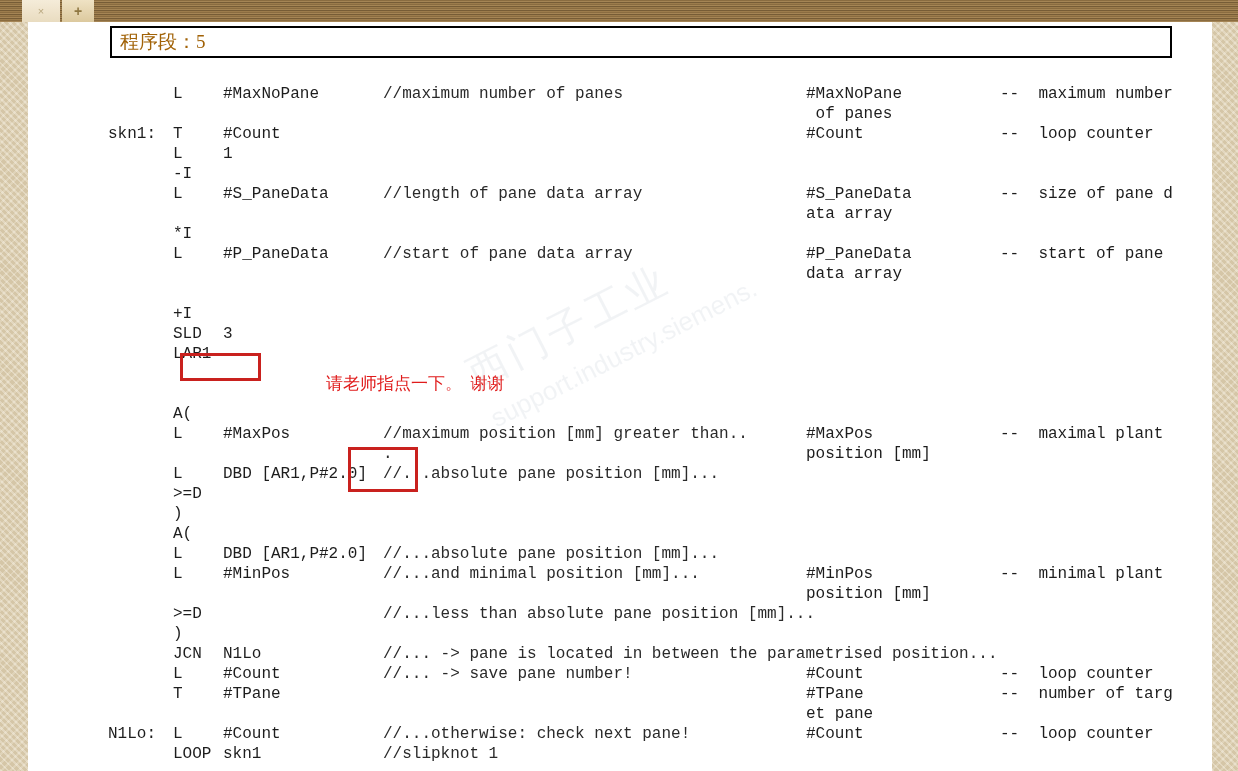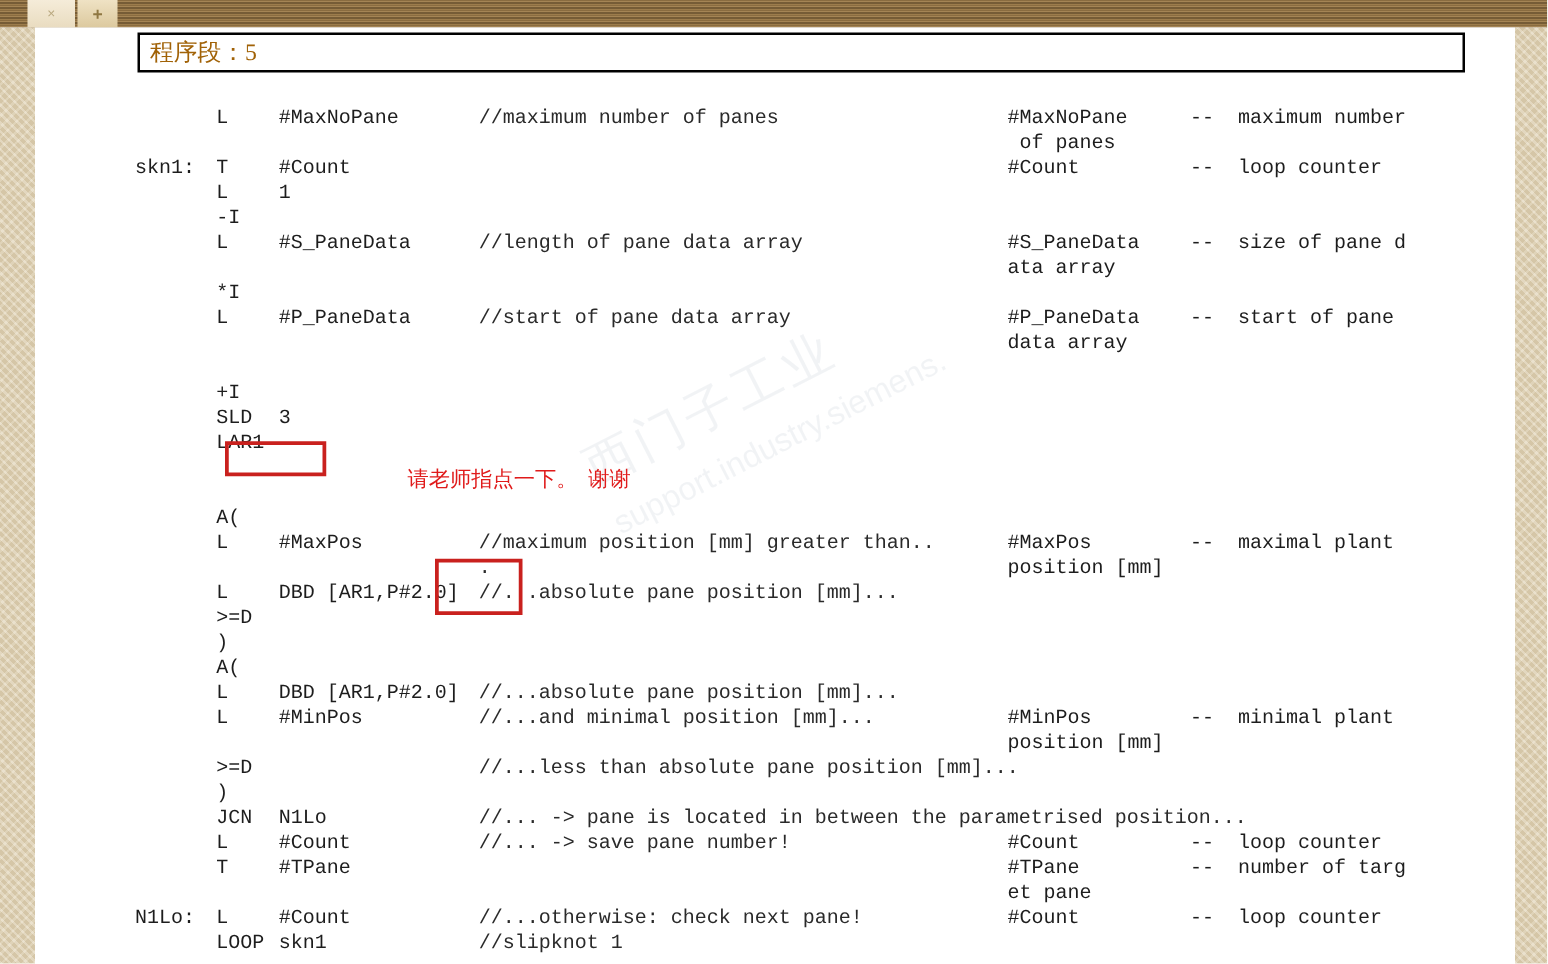--- a/index.html
+++ b/index.html
@@ -127,21 +127,21 @@
     color: #1d1d1d;
     white-space: pre;
     line-height: 20px;
   }
   .row { position: relative; height: 20px; }
   .col-label { position: absolute; left: 80px; text-align: right; }
   .col-op    { position: absolute; left: 145px; }
   .col-arg   { position: absolute; left: 195px; }
   .col-cmt   { position: absolute; left: 355px; }
   .col-sym   { position: absolute; left: 778px; }
-  .col-desc  { position: absolute; left: 924px; }
+  .col-desc  { position: absolute; left: 972px; }
   .cmt { color: #2a2a2a; }
 
   
   #annotation {
     position: absolute;
     left: 298px; top: 309px;
     color: #e01b1b;
     font-family: "Liberation Serif", serif;
     font-size: 17px;
     line-height: 21px;

